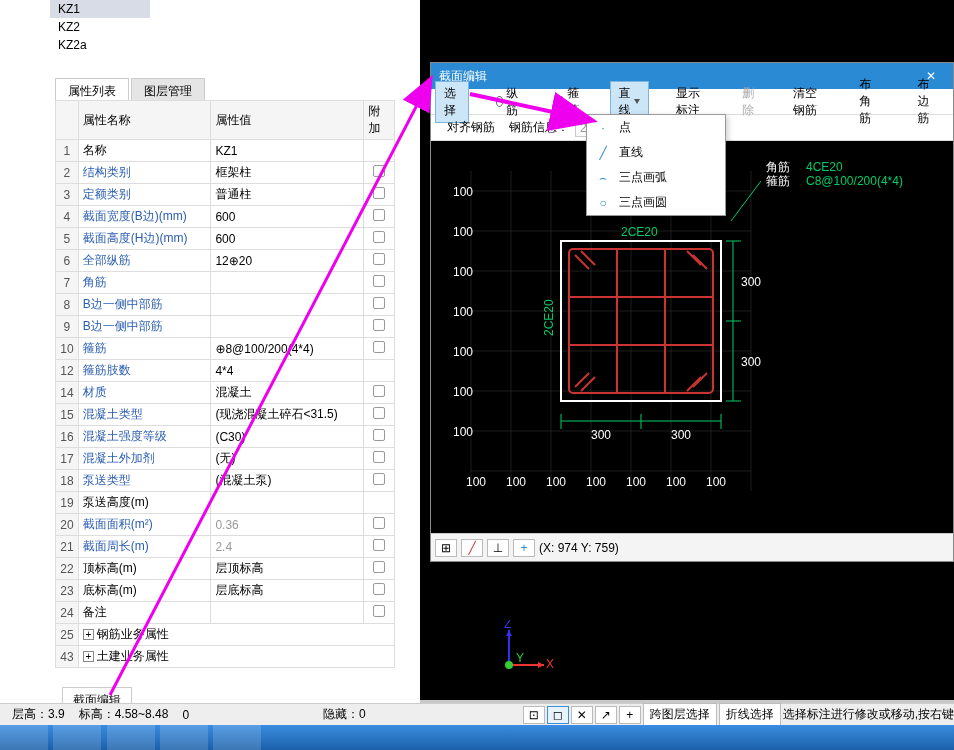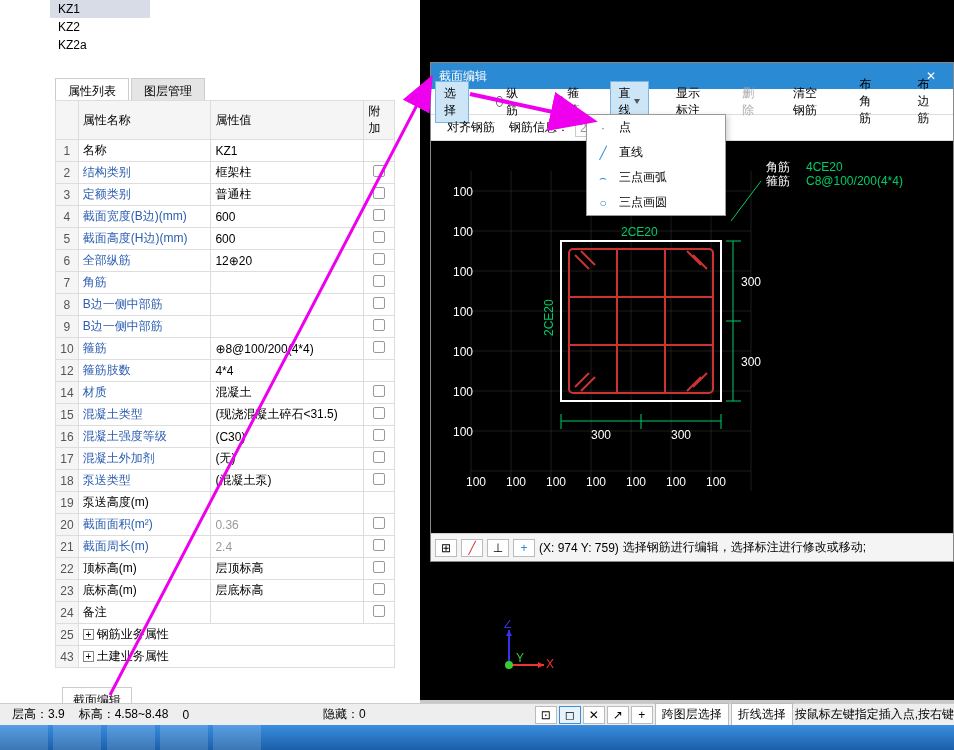--- a/index.html
+++ b/index.html
@@ -328,21 +328,20 @@
       <text x="375" y="30" fill="#0c6" font-size="11">4CE20</text>
       <text x="375" y="44" fill="#0c6" font-size="11">C8@100/200(4*4)</text>
     </svg>
   </div>
   <div class="ew-status">
     <span class="sb-btn">⊞</span>
     <span class="sb-btn" style="color:#c33">╱</span>
     <span class="sb-btn">⊥</span>
     <span class="sb-btn" style="color:#2a8ad4">+</span>
     <span>(X: 974 Y: 759)</span>
-    <span>选择钢筋进行编辑，选择标注进行修改或移动;</span>
   </div>
 </div>
 
 <div class="dropdown-menu">
   <div class="dd-item">
       <span class="dd-icon">·</span>
       <span>点</span>
     </div>
   <div class="dd-item">
       <span class="dd-icon">╱</span>
@@ -385,21 +384,21 @@
   <span>0</span>
   <span style="margin-left:120px">隐藏：0</span>
   <div class="status-right">
     <span class="sb-btn">⊡</span>
     <span class="sb-btn active">◻</span>
     <span class="sb-btn">✕</span>
     <span class="sb-btn">↗</span>
     <span class="sb-btn">+</span>
     <span class="sb-txt-btn">跨图层选择</span>
     <span class="sb-txt-btn">折线选择</span>
-    <span>按鼠标左键指定插入点,按右键</span>
+    <span>选择标注进行修改或移动,按右键</span>
   </div>
 </div>
 
 <div class="taskbar">
   <span class="tb-item"></span>
   <span class="tb-item"></span>
   <span class="tb-item"></span>
   <span class="tb-item"></span>
   <span class="tb-item"></span>
 </div>

